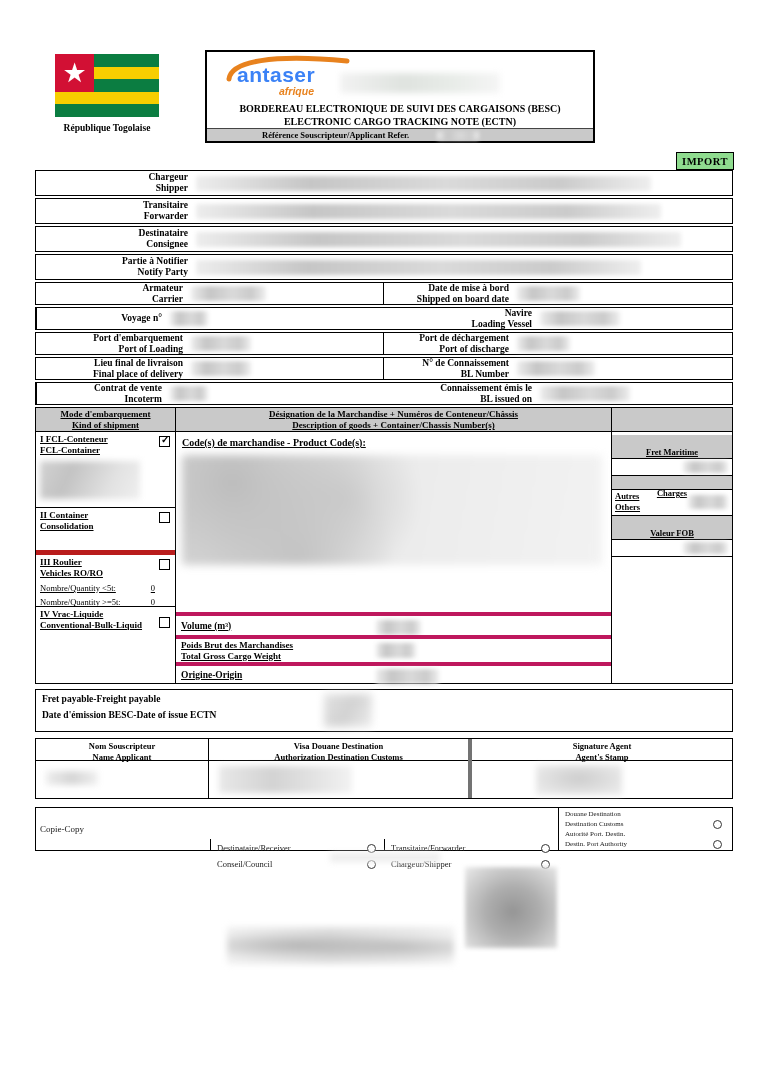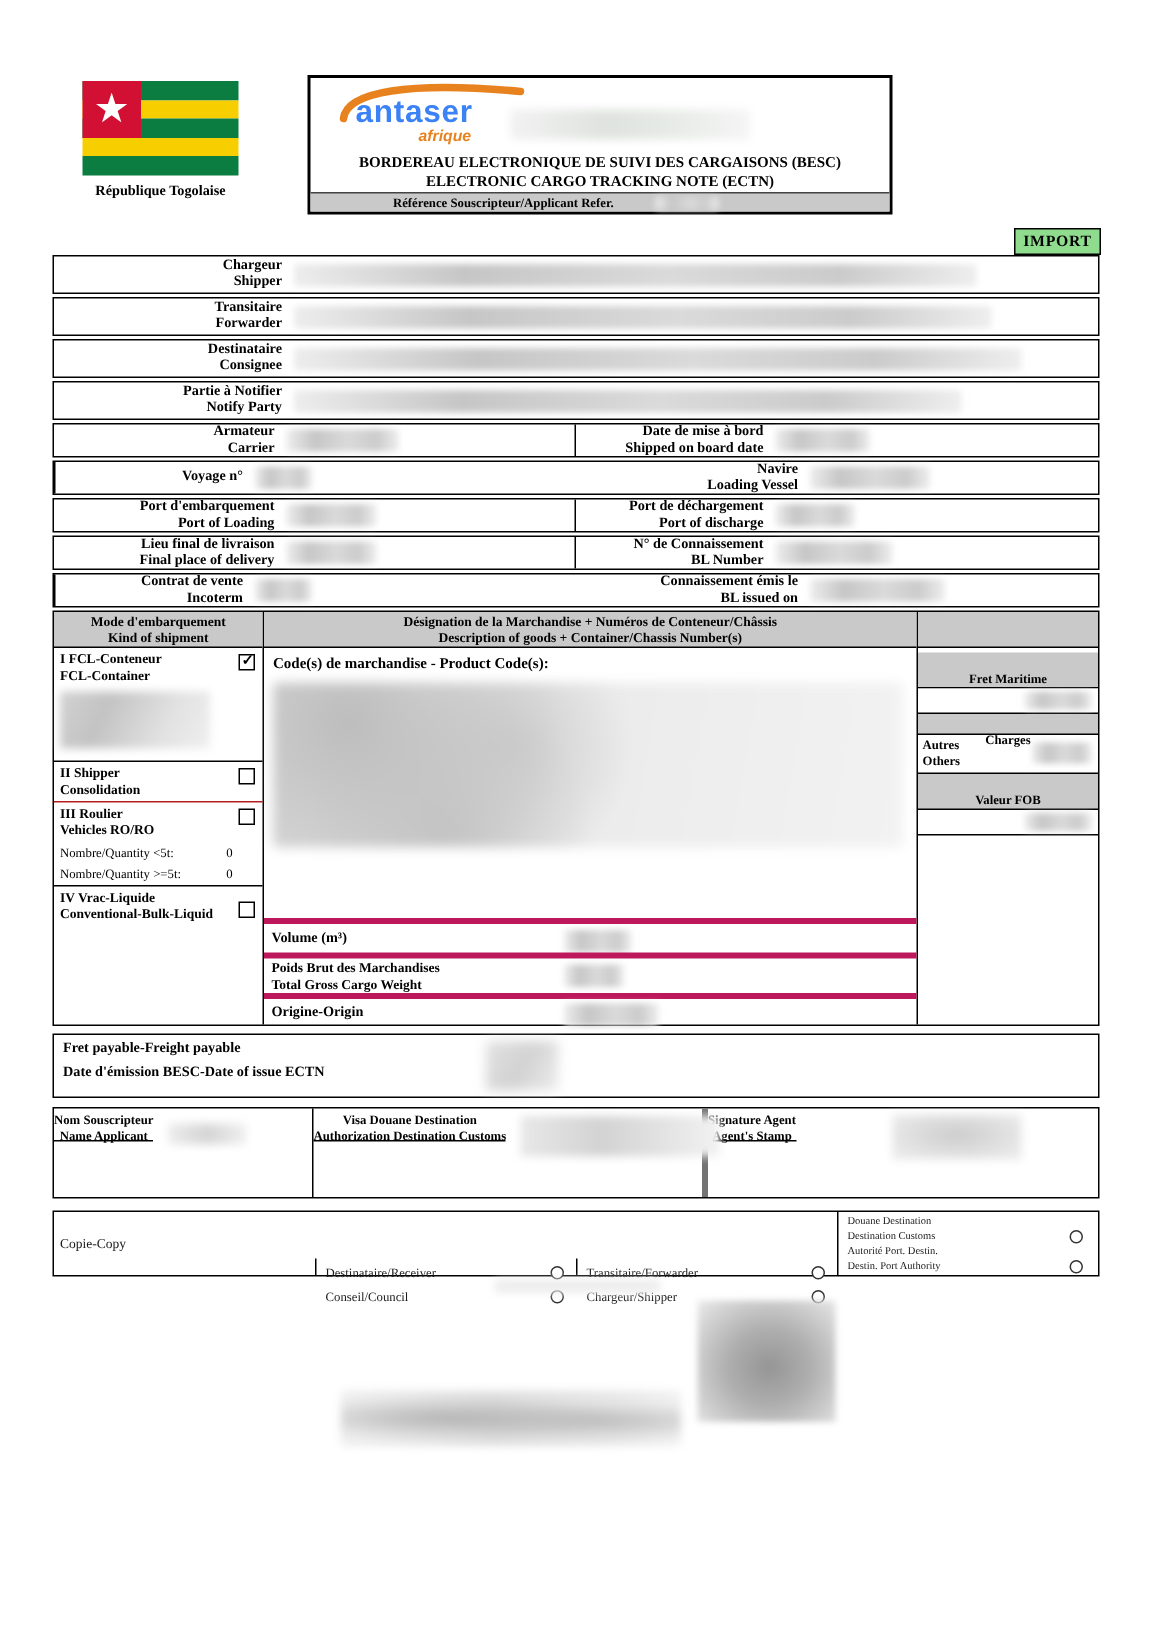--- a/index.html
+++ b/index.html
@@ -51,30 +51,30 @@
   .row-full .lab { width:152px; }
   .row-two { border:1px solid #000; height:23px; margin-bottom:2px; display:flex; }
   .cell { display:flex; align-items:center; height:100%; }
   .cell-left { width:347px; }
   .cell-right { flex:1; border-left:1px solid #000; }
   .cell-left .lab { width:147px; }
   .cell-right .lab { width:125px; }
   .val { margin-left:8px; }
 
   
-  .table { display:flex; border:1px solid #000; margin-top:2px; height:277px; }
+  .table { display:flex; border:1px solid #000; margin-top:2px; height:277px;text-decoration:underline; }
   .col-mode { width:140px; border-right:1px solid #000; display:flex; flex-direction:column; }
   .col-desc { flex:1; border-right:1px solid #000; display:flex; flex-direction:column; }
   .col-fees { width:120px; display:flex; flex-direction:column; }
   .th { background:#c9c9c9; text-align:center; font-weight:bold; font-size:9px; line-height:1.25;
         border-bottom:1px solid #000; height:24px; padding-top:1px; }
   .sec { position:relative; padding:2px 4px; }
   .sec-fcl  { height:75px; }
   .sec-grp  { height:27px; border-top:1px solid #000; }
-  .sec-ro   { height:56px; border-top:1px solid #b91c1c; }
+  .sec-ro   { height:56px; border-top:5px solid #b91c1c;margin-top:16px; }
   .sec-vrac { height:36px; border-top:1px solid #000; }
   .sec-fill { flex:1; }
   .mode-label { font-weight:bold; font-size:9px; line-height:1.2; }
   .checkbox { position:absolute; right:5px; width:11px; height:11px; border:1.5px solid #000; background:#fff; }
   .checkbox.checked::after { content:"✓"; position:absolute; left:1px; top:-3px; font-size:10px; font-weight:bold; }
   .cb-top { top:4px; } .cb-mid { top:10px; }
   .qty-line { display:flex; justify-content:space-between; font-size:8.5px; margin-top:4px; padding-right:16px; }
   .fcl-blur { margin-top:5px; width:100px; height:38px; filter:blur(3px);
               background:linear-gradient(115deg,#d2d2d2,#c3c3c3 30%,#e2e2e2 70%,#efefef); }
 
@@ -106,21 +106,21 @@
   
   .payable { border:1px solid #000; margin-top:5px; height:43px; position:relative;
              font-weight:bold; font-size:9.5px; }
   .pay-l1 { position:absolute; left:6px; top:4px; }
   .pay-l2 { position:absolute; left:6px; top:20px; }
   .pay-blur { position:absolute; left:288px; top:4px; width:48px; height:33px; filter:blur(4px);
               background:linear-gradient(120deg,#e2e2e2,#d2d2d2 50%,#ececec); }
 
   
   .sig-table { display:flex; border:1px solid #000; margin-top:6px; height:61px; }
-  .sig-col { display:flex; }
+  .sig-col { display:flex; flex-direction:column; }
   .sig-c1 { width:172px; } .sig-c2 { width:264px; border-left:1px solid #000; border-right:4px solid #737373; }
   .sig-c3 { flex:1; }
   .sig-h { height:22px; border-bottom:1px solid #000; text-align:center; font-weight:bold;
            font-size:8.5px; line-height:1.3; padding-top:2px; }
   .sig-body { flex:1; position:relative; }
   .sig-blur1 { position:absolute; left:10px; top:10px; width:52px; height:14px; filter:blur(3px);
                background:linear-gradient(90deg,#ededed,#d5d5d5 50%,#f0f0f0); }
   .sig-blur2 { position:absolute; left:10px; top:5px; width:133px; height:27px; filter:blur(3px);
                background:linear-gradient(90deg,#e8e8e8,#d3d3d3 40%,#e2e2e2 70%,#f2f2f2); }
   .sig-blur3 { position:absolute; left:64px; top:4px; width:86px; height:30px; filter:blur(3px);
@@ -309,21 +309,21 @@
         <div class="sec sec-fcl">
           <div class="mode-label">
             <div>I FCL-Conteneur</div>
             <div>FCL-Container</div>
           </div>
           <div class="checkbox checked cb-top"></div>
           <div class="fcl-blur"></div>
         </div>
         <div class="sec sec-grp">
           <div class="mode-label">
-            <div>II Shipper</div>
+            <div>II Container</div>
             <div>Consolidation</div>
           </div>
           <div class="checkbox cb-top"></div>
         </div>
         <div class="sec sec-ro">
           <div class="mode-label">
             <div>III Roulier</div>
             <div>Vehicles RO/RO</div>
           </div>
           <div class="checkbox cb-top"></div>

